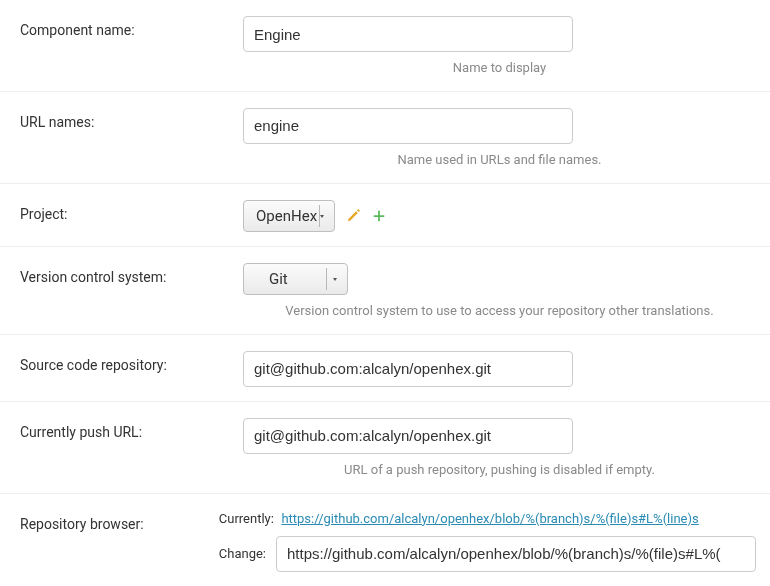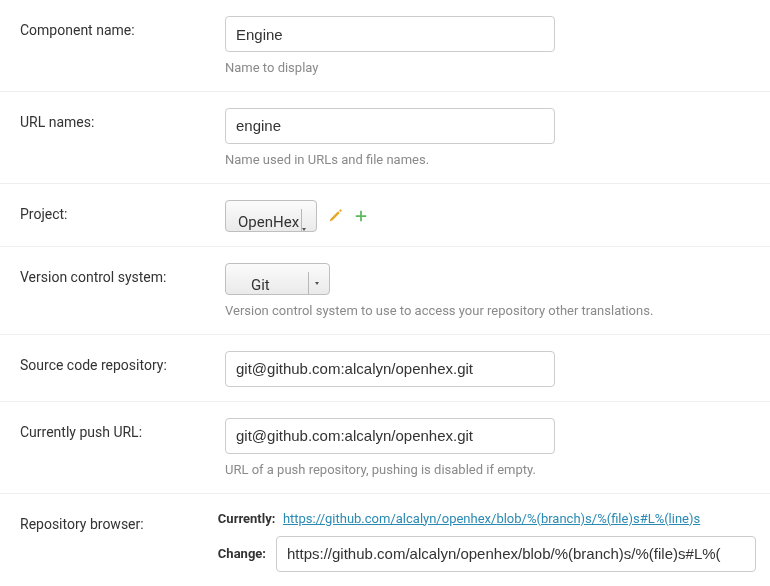--- a/index.html
+++ b/index.html
@@ -20,51 +20,53 @@
     width: 225px;
     padding-left: 20px;
     padding-right: 12px;
     padding-top: 6px;
     color: #333;
   }
   .label-col.bold { font-weight: 400; }
   .field-col {
     flex: 1;
     padding-right: 14px;
+    margin-left: 18px;
   }
   .text-input {
     width: 330px;
     height: 36px;
     border: 1px solid #ccc;
     border-radius: 4px;
     padding: 0 10px;
     font-size: 15px;
     color: #333;
     background: #fff;
   }
   .text-input.wide { width: 480px; }
   .help-text {
     color: #8a8a8a;
     font-size: 13px;
     margin-top: 8px;
     line-height: 1.3;
+    text-align: center;
   }
   .select-wrap {
     display: inline-flex;
     align-items: center;
     gap: 10px;
   }
   .select-btn {
     height: 32px;
     border: 1px solid #bfbfbf;
     border-radius: 4px;
     background: linear-gradient(#fbfbfb, #eaeaea);
     padding: 0 10px 0 12px;
     display: inline-flex;
-    align-items: flex-end;
+    align-items: center;
     font-size: 15px;
     color: #333;
     cursor: pointer;
   }
   .select-divider {
     width: 1px;
     height: 22px;
     background: #b8b8b8;
     margin-left: 2px;
   }
@@ -79,21 +81,21 @@
     width: 16px; height: 16px;
     display: inline-flex;
     align-items: center;
     justify-content: center;
     cursor: pointer;
   }
   .subfield {
     margin-bottom: 10px;
   }
   .subfield .sublabel {
-    font-weight: 700;
+    font-weight: 400;
     font-size: 13px;
     color: #333;
     display: inline-block;
     margin-right: 4px;
   }
   .subfield .linkval {
     color: #2a8ab3;
     font-size: 13px;
     word-break: break-all;
   }

